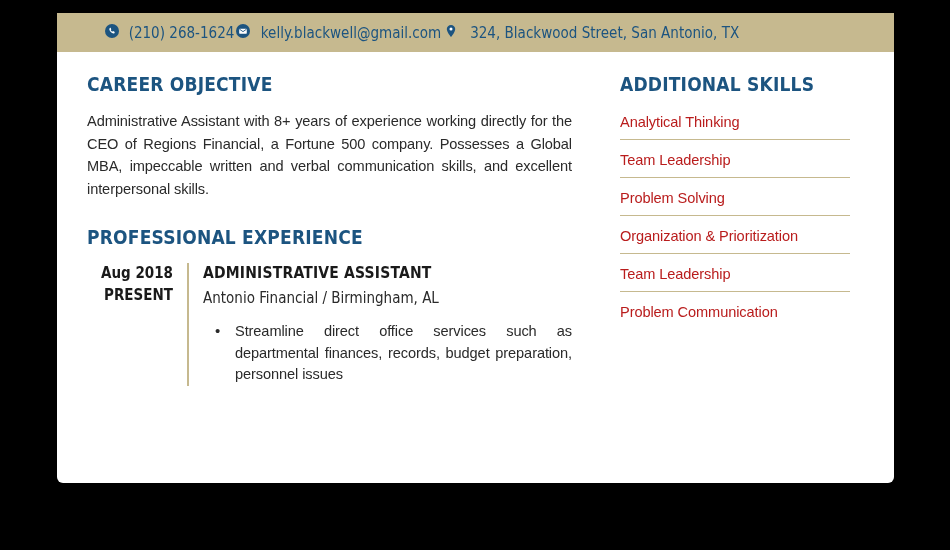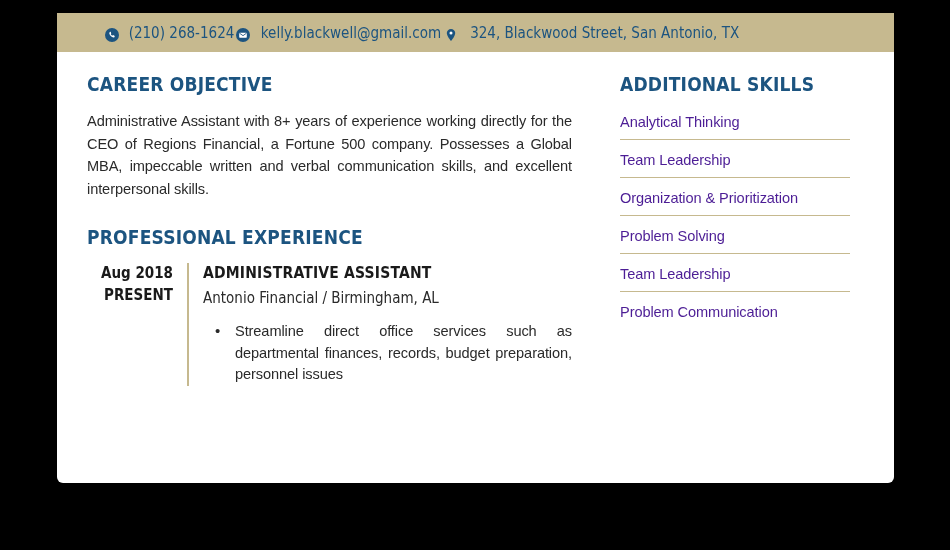--- a/index.html
+++ b/index.html
@@ -58,21 +58,21 @@
   .contact-bar {
     background: #c6b98f;
     height: 39px;
     display: flex;
     align-items: center;
     padding: 0 48px;
     box-sizing: border-box;
   }
   .contact-item {
     display: flex;
-    align-items: flex-end;
+    align-items: flex-start;
     color: #1c5480;
     font-family: "Liberation Sans Narrow", "DejaVu Sans Condensed", "Liberation Sans", sans-serif;
     font-size: 15.5px;
     white-space: nowrap;
   }
   .contact-item + .contact-item { margin-left: 0; }
   .ci-phone { margin-left: 0; }
   .ci-email { margin-left: 73px; }
   .ci-address { margin-left: 58px; }
   .contact-text { margin-left: 8px; transform: scaleX(0.97); }
@@ -177,21 +177,21 @@
     left: 12px;
     top: -1px;
     font-size: 15px;
     color: #2a2a2a;
   }
 
   
   .skills-list { list-style: none; margin: 0; padding: 0; }
   .skill-item {
     font-size: 14.6px;
-    color: #4c1d95;
+    color: #b91c1c;
     padding: 0 0 9px 0;
     border-bottom: 1.6px solid #c6b98f;
     margin-bottom: 12px;
     white-space: nowrap;
     letter-spacing: -0.1px;
   }
   .skill-item.last { border-bottom: none; }
 </style>
 </head>
 <body>
@@ -258,22 +258,22 @@
         </div>
       </div>
 
     </div>
 
     <div class="col-right">
       <div class="section-heading skills-heading">ADDITIONAL SKILLS</div>
       <ul class="skills-list">
         <li class="skill-item">Analytical Thinking</li>
         <li class="skill-item">Team Leadership</li>
+        <li class="skill-item">Problem Solving</li>
         <li class="skill-item">Organization &amp; Prioritization</li>
-        <li class="skill-item">Problem Solving</li>
         <li class="skill-item">Team Leadership</li>
         <li class="skill-item last">Problem Communication</li>
       </ul>
     </div>
 
   </div>
 
 </div>
 
 </body></html>

